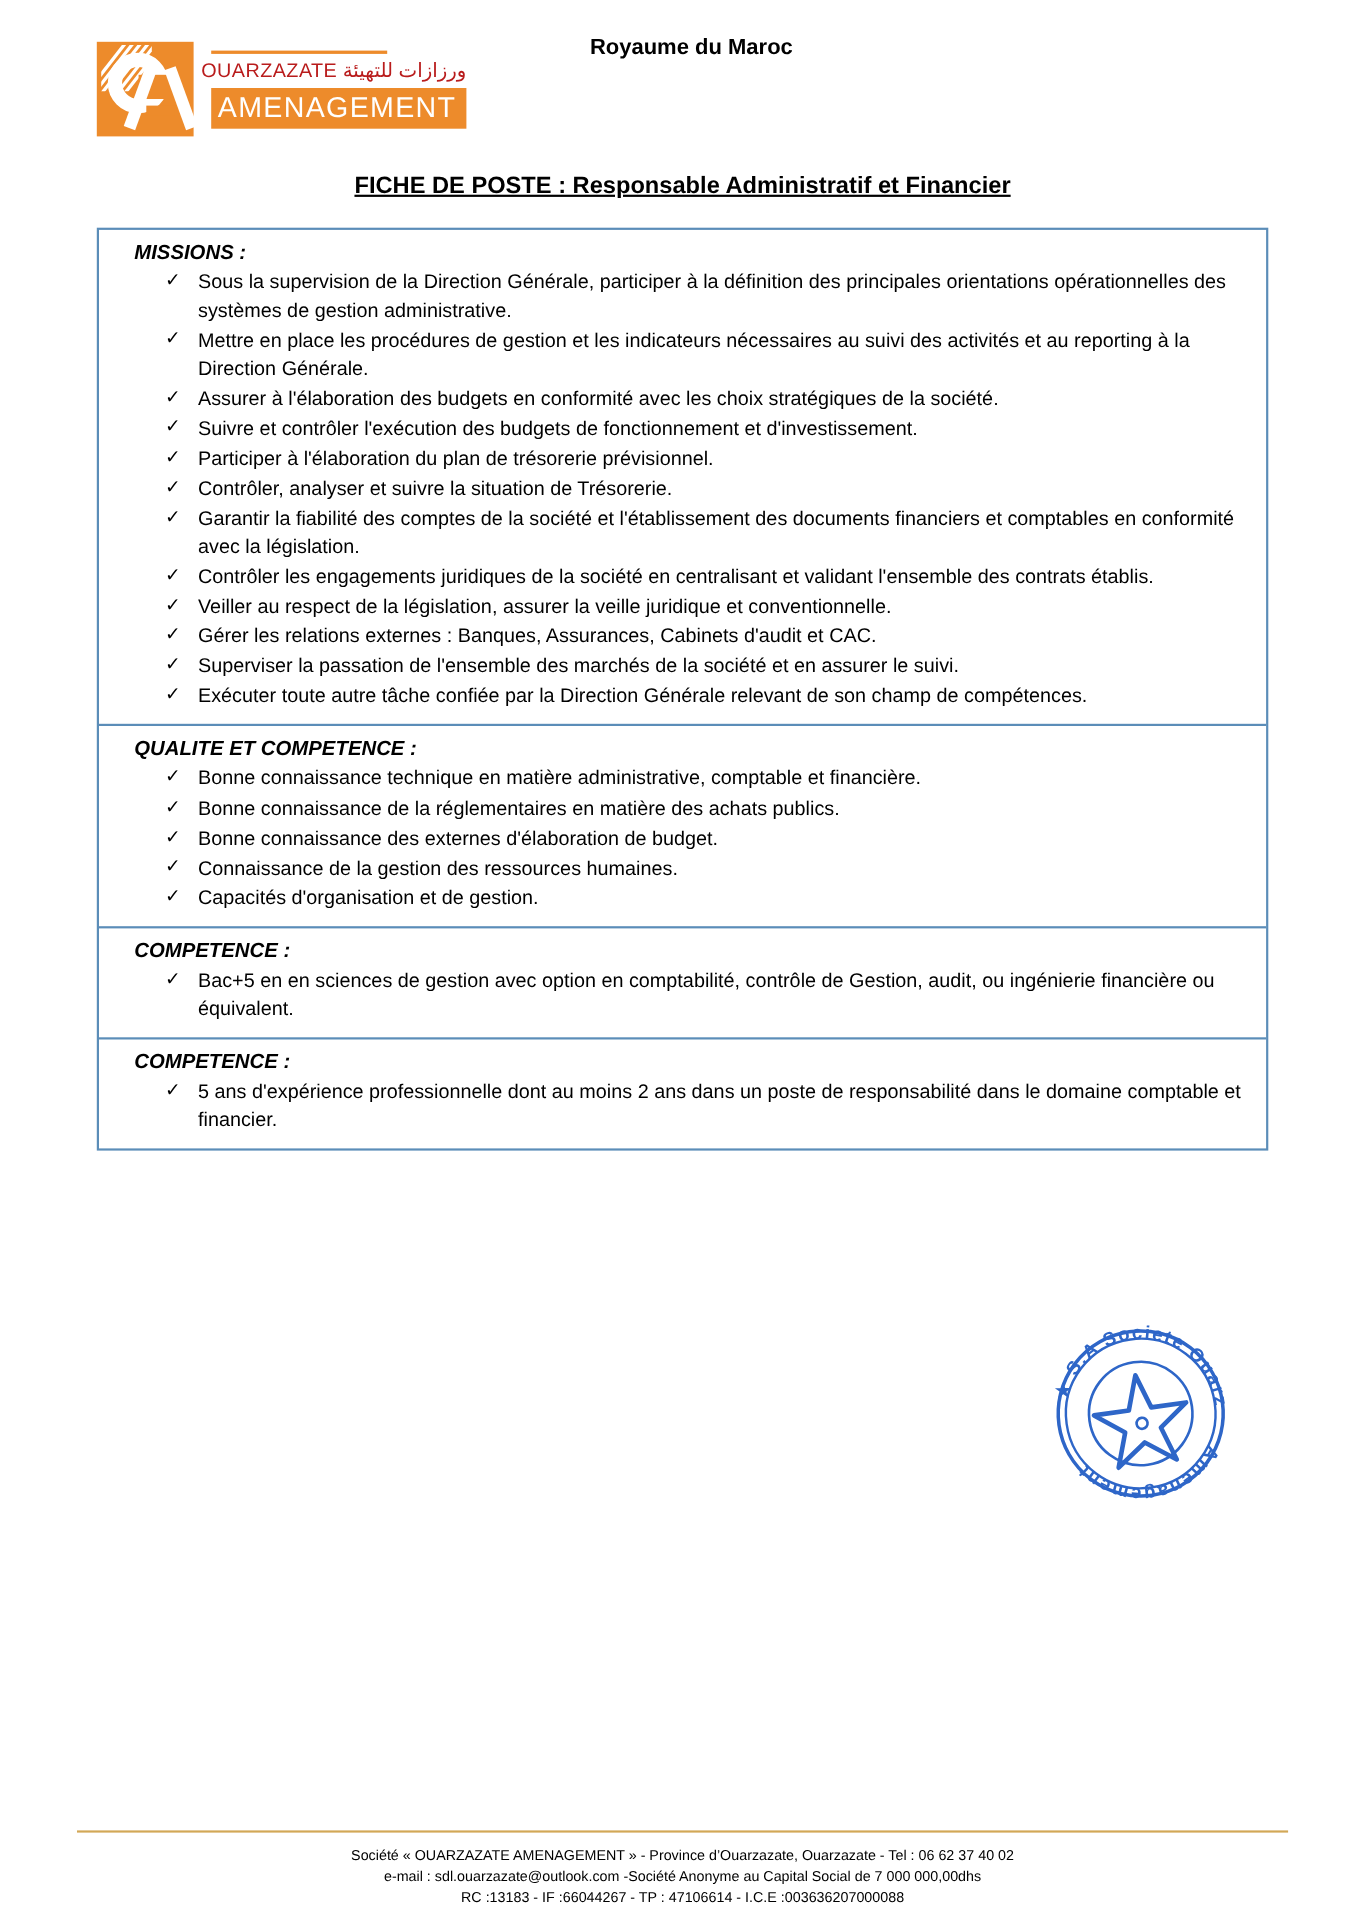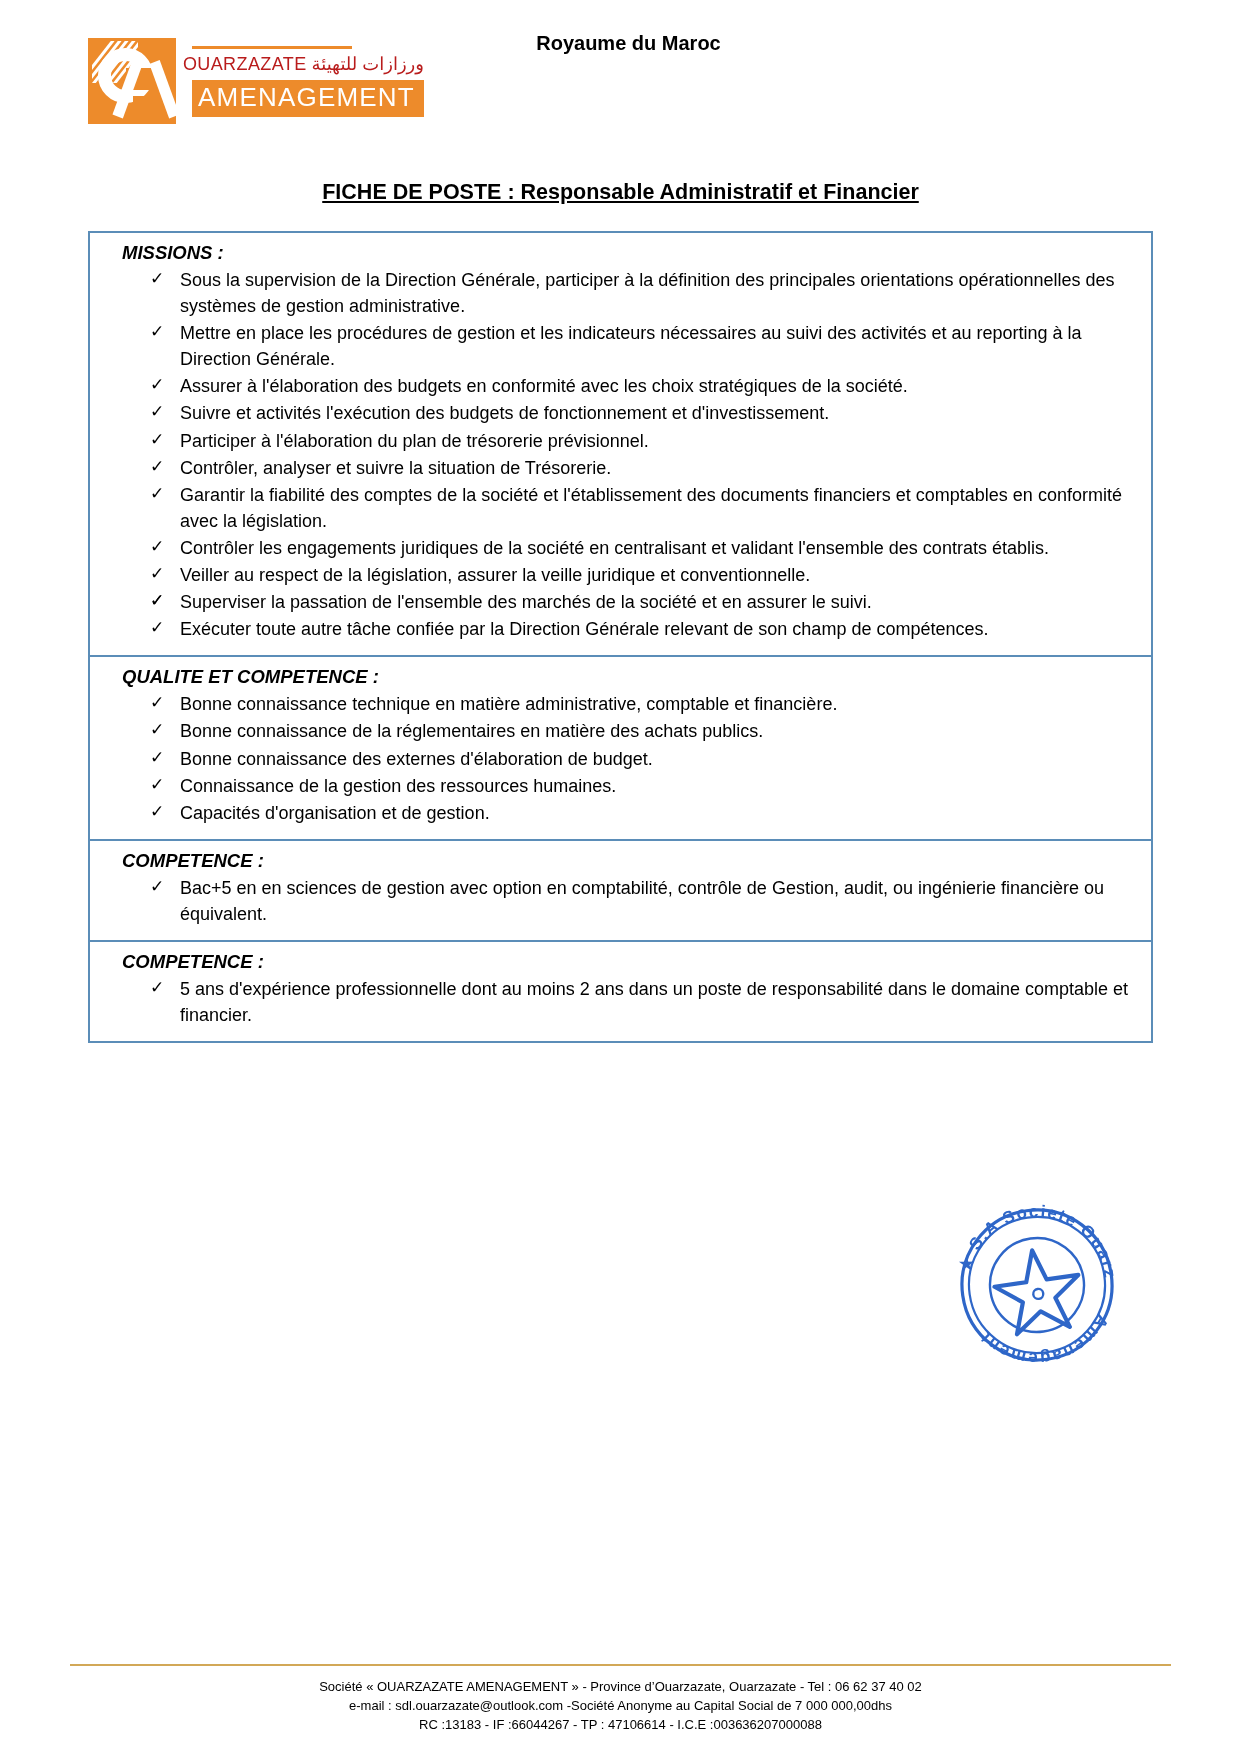--- a/index.html
+++ b/index.html
@@ -137,21 +137,21 @@
     text-align: center;
     font-size: 20px;
     font-weight: bold;
   }
 
   
   .doc-title {
     text-align: center;
     font-size: 21.5px;
     font-weight: bold;
-    margin-top: 40px;
+    margin-top: 16px;
     margin-bottom: 26px;
   }
   .doc-title u { text-decoration: underline; }
 
   
   .boxes {
     margin: 0 88px;
     border: 2px solid #5B8DB8;
     box-sizing: border-box;
   }
@@ -251,27 +251,27 @@
   </div>
 
   <div class="boxes">
 
     <div class="section">
       <div class="section-title">MISSIONS :</div>
       <ul class="items">
         <li><span class="tick">✓</span><span>Sous la supervision de la Direction Générale, participer à la définition des principales orientations opérationnelles des systèmes de gestion administrative.</span></li>
         <li><span class="tick">✓</span><span>Mettre en place les procédures de gestion et les indicateurs nécessaires au suivi des activités et au reporting à la Direction Générale.</span></li>
         <li><span class="tick">✓</span><span>Assurer à l'élaboration des budgets en conformité avec les choix stratégiques de la société.</span></li>
-        <li><span class="tick">✓</span><span>Suivre et activités l'exécution des budgets de fonctionnement et d'investissement.</span></li>
+        <li><span class="tick">✓</span><span>Suivre et contrôler l'exécution des budgets de fonctionnement et d'investissement.</span></li>
         <li><span class="tick">✓</span><span>Participer à l'élaboration du plan de trésorerie prévisionnel.</span></li>
         <li><span class="tick">✓</span><span>Contrôler, analyser et suivre la situation de Trésorerie.</span></li>
         <li><span class="tick">✓</span><span>Garantir la fiabilité des comptes de la société et l'établissement des documents financiers et comptables en conformité avec la législation.</span></li>
         <li><span class="tick">✓</span><span>Contrôler les engagements juridiques de la société en centralisant et validant l'ensemble des contrats établis.</span></li>
         <li><span class="tick">✓</span><span>Veiller au respect de la législation, assurer la veille juridique et conventionnelle.</span></li>
-        <li><span class="tick">✓</span></li>
+        <li><span class="tick">✓</span><span>Gérer les relations externes : Banques, Assurances, Cabinets d'audit et CAC.</span></li>
         <li><span class="tick">✓</span><span>Superviser la passation de l'ensemble des marchés de la société et en assurer le suivi.</span></li>
         <li><span class="tick">✓</span><span>Exécuter toute autre tâche confiée par la Direction Générale relevant de son champ de compétences.</span></li>
       </ul>
     </div>
 
     <div class="section">
       <div class="section-title">QUALITE ET COMPETENCE :</div>
       <ul class="items">
         <li><span class="tick">✓</span><span>Bonne connaissance technique en matière administrative, comptable et financière.</span></li>
         <li><span class="tick">✓</span><span>Bonne connaissance de la réglementaires en matière des achats publics.</span></li>

